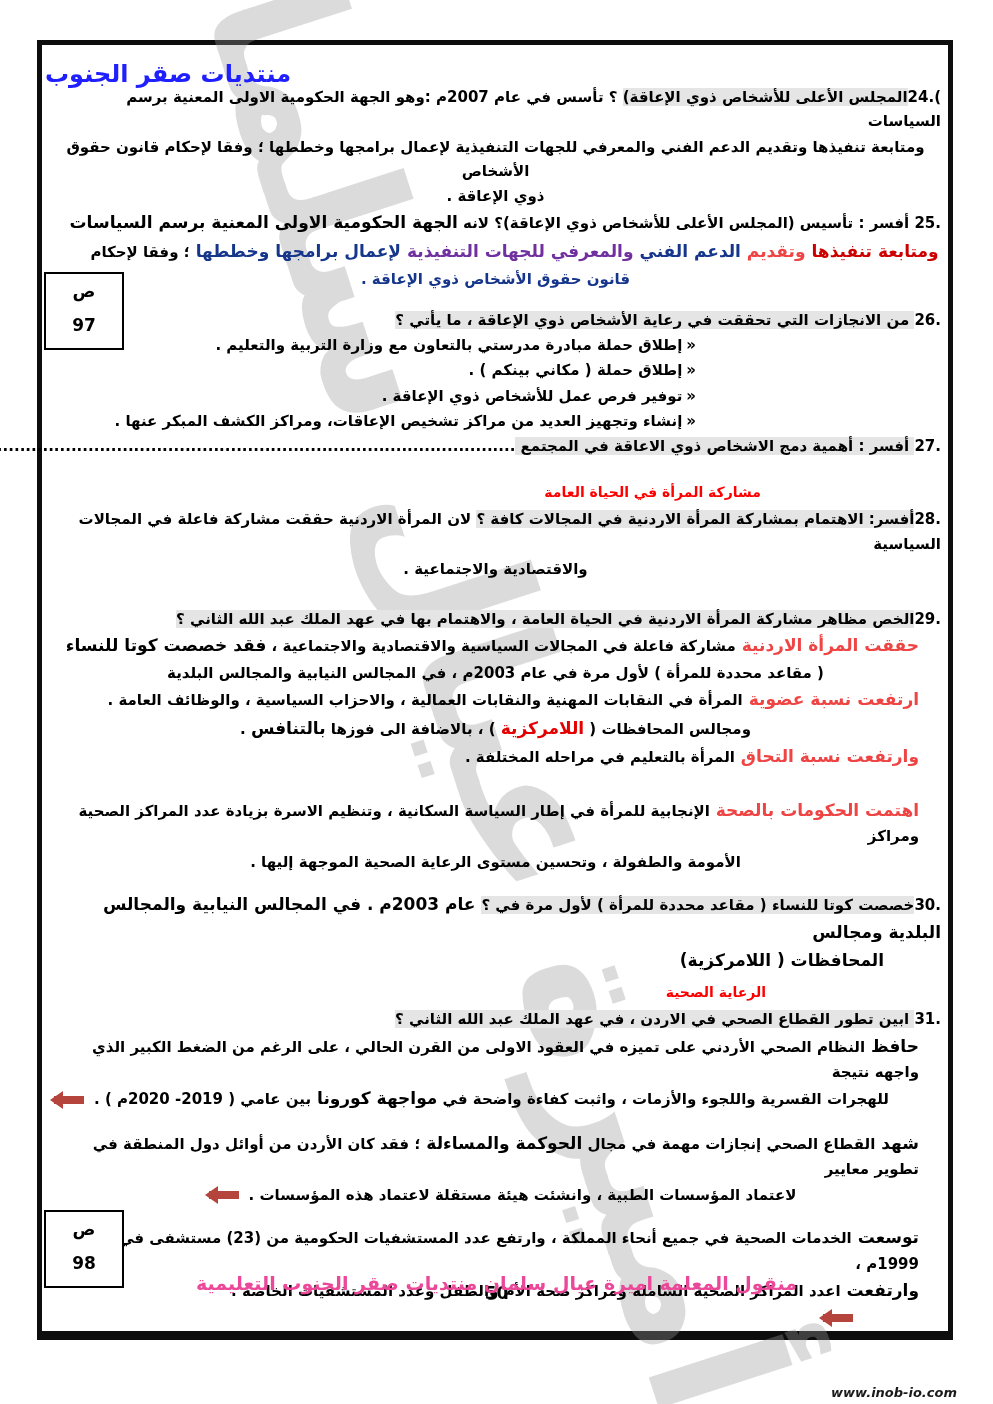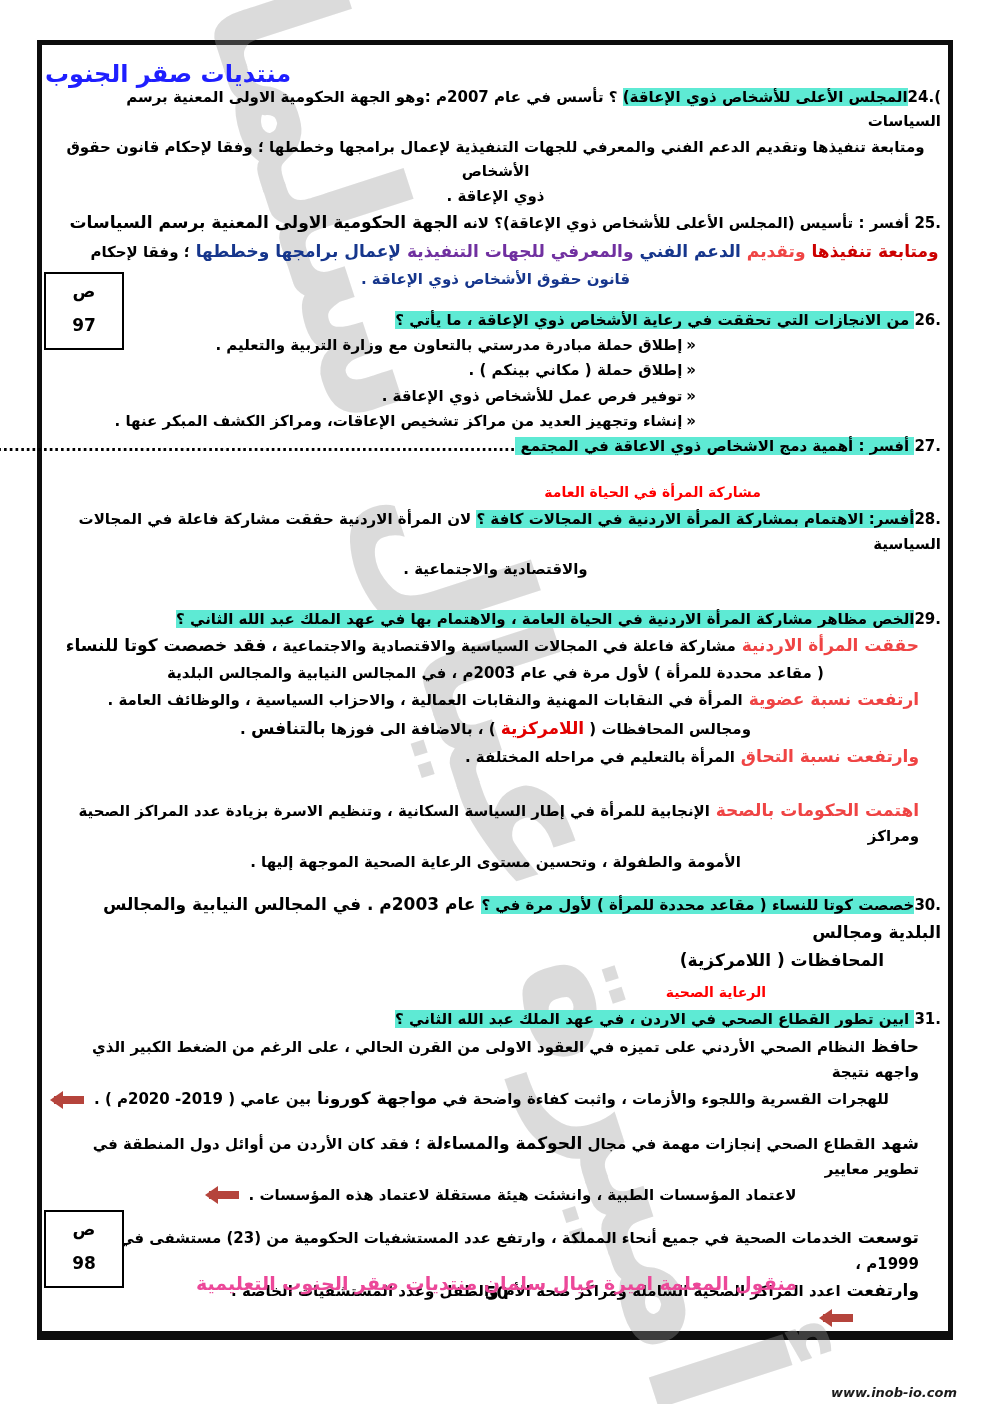--- a/index.html
+++ b/index.html
@@ -13,21 +13,21 @@
              font-size:185px;font-weight:bold;white-space:nowrap;
              transform:translate(-50%,-50%) rotate(72deg);}
   .content{position:absolute;z-index:1;top:84px;right:52px;left:50px;
            font-size:15px;font-weight:bold;line-height:1.62;text-align:right;}
   .ln{margin:1px 0;}
   .ctr{text-align:center;}
   .ind{margin-right:22px;}
   .ind2{margin-right:52px;}
   .gap{height:15px;} .gap2{height:24px;}
   .qn{direction:ltr;unicode-bidi:embed;}
-  .hl{background:#5eead4;}
+  .hl{background:#e5e5e5;}
   .xb{font-size:17px;}
   .grn{color:#ef4444;}
   .rd{color:#e30000;}
   .dr{color:#cc0000;}
   .nv{color:#16368c;}
   .pu{color:#7030a0;}
   .sec{color:#ff0000;font-size:14px;margin:6px 180px 4px 0;text-align:right;}
   .q26i{margin-right:245px;white-space:nowrap;}
   .bullet{direction:ltr;unicode-bidi:bidi-override;display:inline-block;margin-left:4px;}
   .arrow{display:inline-block;vertical-align:middle;width:30px;height:8px;background:#b5443c;

